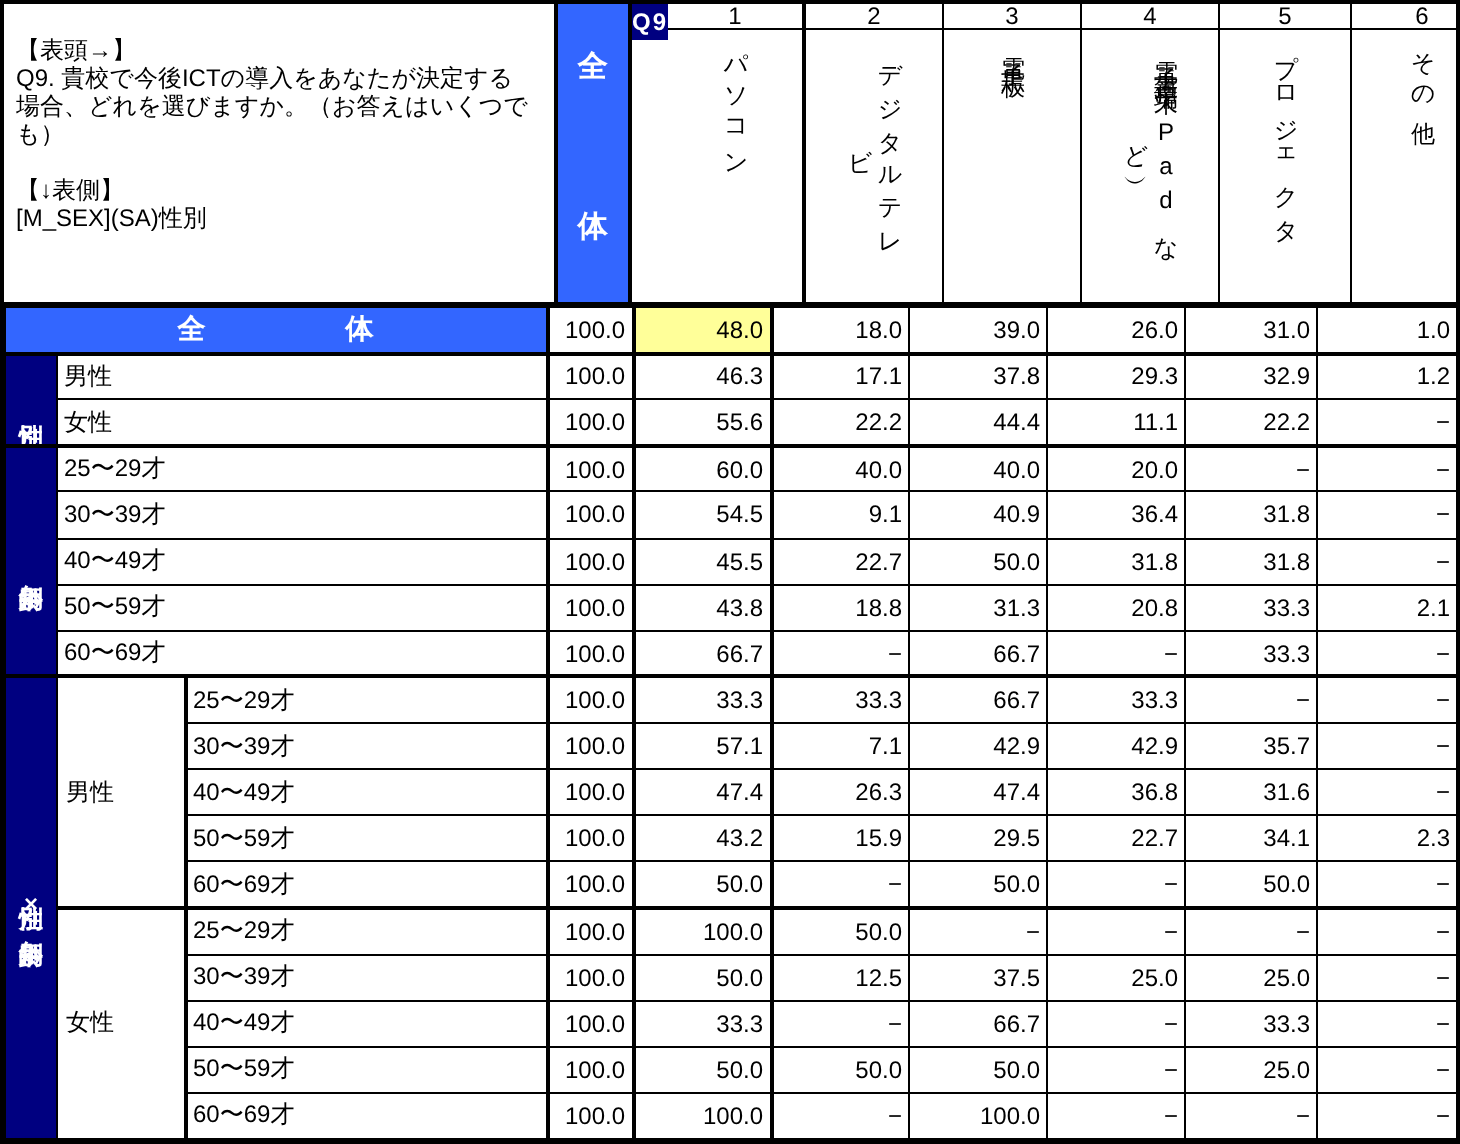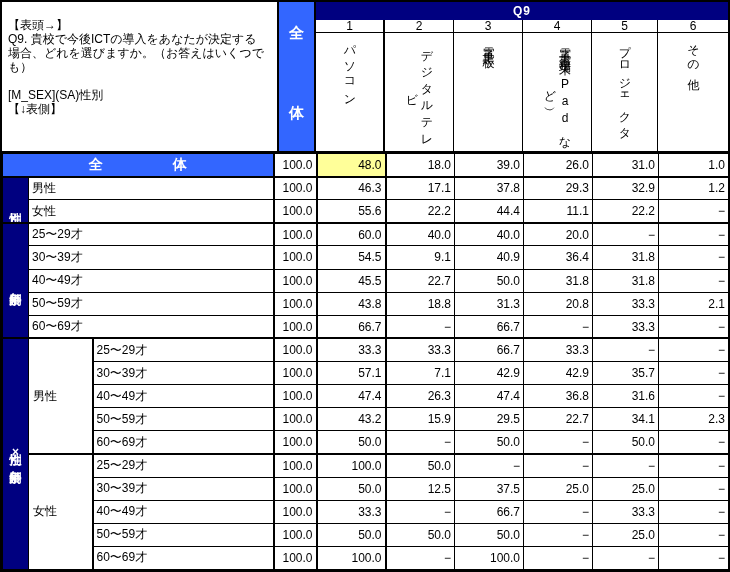--- a/index.html
+++ b/index.html
@@ -7,21 +7,21 @@
   body { background:#fff; font-family:"Liberation Sans","DejaVu Sans",sans-serif; }
   .sheet { width:730px; height:572px; border:2px solid #000; background:#fff; overflow:hidden; }
 
   
   .hdr { display:flex; height:151px; border-bottom:2px solid #000; }
   .hdr-left { width:304px; padding:16px 4px 0 6px; font-size:12px; line-height:14px; color:#000; }
   .hdr-left .blank { height:14px; }
   .hdr-zentai { width:43px; background:var(--blue); border-left:2px solid #000; border-right:2px solid #000;
     display:flex; flex-direction:column; align-items:center; justify-content:space-between;
     padding:22px 0 28px; color:#fff; font-weight:bold; font-size:15px; }
-  .hdr-q { width:412px; display:flex; flex-direction:column; }
+  .hdr-q { width:412px; display:flex; flex-direction:row; }
   .q-band { height:18px; background:var(--navy); color:#fff; font-weight:bold; font-size:12px;
     text-align:center; line-height:18px; letter-spacing:1px; }
   .q-cols { flex:1; display:flex; }
   .q-col { border-right:1px solid #000; display:flex; flex-direction:column; }
   .q-col.thick { border-right:2px solid #000; }
   .q-col:last-child { border-right:none; }
   .q-num { height:13px; line-height:12px; text-align:center; font-size:12px; border-bottom:1px solid #000; }
   .q-lblwrap { flex:1; text-align:center; padding-top:3px; overflow:hidden; }
   .vtext { writing-mode:vertical-rl; text-orientation:upright; display:inline-block;
     font-size:12px; letter-spacing:3px; line-height:15px; }
@@ -46,22 +46,22 @@
 <body>
 
 <div class="sheet">
 
   <div class="hdr">
     <div class="hdr-left">
       <div>【表頭→】</div>
       <div>Q9. 貴校で今後ICTの導入をあなたが決定する</div>
       <div>場合、どれを選びますか。（お答えはいくつでも）</div>
       <div class="blank"></div>
+      <div>【↓表側】</div>
       <div>[M_SEX](SA)性別</div>
-      <div>【↓表側】</div>
     </div>
     <div class="hdr-zentai">
       <span>全</span>
       <span>体</span>
     </div>
     <div class="hdr-q">
       <div class="q-band">Q9</div>
       <div class="q-cols">
         <div class="q-col thick" style="width:69px">
           <div class="q-num">1</div>

